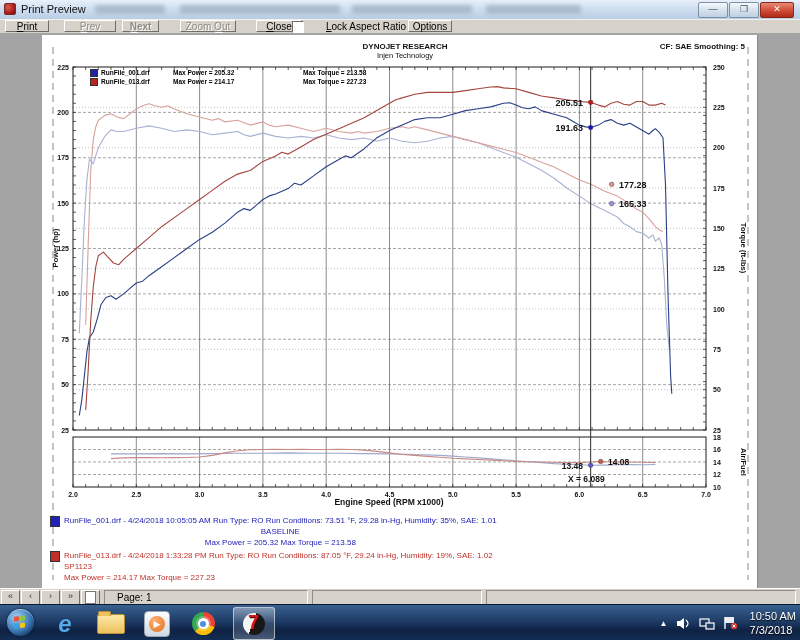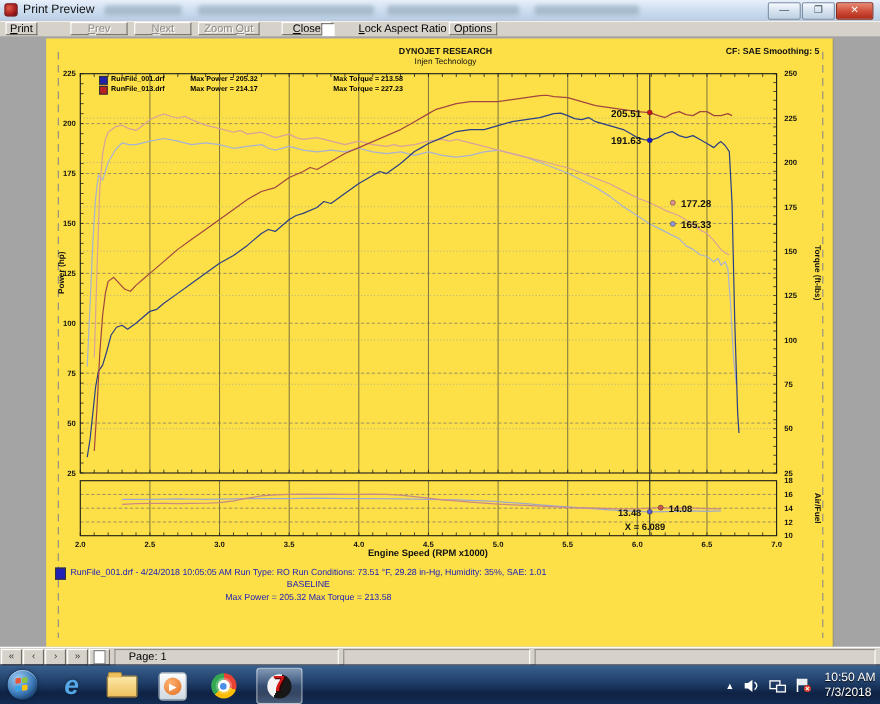--- a/index.html
+++ b/index.html
@@ -18,21 +18,21 @@
   
   .toolbar{position:absolute;left:0;top:19px;width:800px;height:14px;background:#d6d2ca;border-top:1px solid #f2f0ec;border-bottom:1px solid #8f8d86;}
   .tbtn{position:absolute;top:0px;height:12px;background:#d6d2ca;border:1px solid;border-color:#fff #6f6d66 #6f6d66 #fff;
     font-size:10px;line-height:11px;text-align:center;color:#000;padding:0;}
   .tbtn.disabled{color:#8d8b84;text-shadow:1px 1px 0 #fff;}
   .tbtn u{text-decoration:underline;}
   .chk{position:absolute;left:292px;top:1px;width:10px;height:10px;background:#fff;border:1px solid;border-color:#6f6d66 #fff #fff #6f6d66;}
   .chklabel{position:absolute;left:308px;top:1px;font-size:10px;color:#000;padding-left:18px;}
   
   .preview{position:absolute;left:0;top:33px;width:800px;height:555px;background:#a4a4a4;}
-  .page{position:absolute;left:42px;top:2px;width:715px;height:553px;background:#fde047;border-right:1px solid #8a8a8a;border-bottom:1px solid #8a8a8a;}
+  .page{position:absolute;left:42px;top:2px;width:715px;height:553px;background:#ffffff;border-right:1px solid #8a8a8a;border-bottom:1px solid #8a8a8a;}
   .chartsvg{position:absolute;left:0;top:0;}
   .svgt{font-family:"Liberation Sans",sans-serif;}
   .gv{stroke:#3c3c3c;stroke-width:0.6;}
   .ghp{stroke:#6a6a6a;stroke-width:0.6;stroke-dasharray:3,2;}
   .ght{stroke:#9a9a9a;stroke-width:0.6;stroke-dasharray:1,2;}
   .pframe{fill:none;stroke:#1a1a1a;stroke-width:1;}
   .tick{stroke:#1a1a1a;stroke-width:0.7;}
   .al{font-size:7px;font-weight:bold;fill:#111;}
   .axt{font-size:7.5px;font-weight:bold;fill:#111;}
   .hdr1{font-size:8px;font-weight:bold;fill:#111;}
@@ -94,23 +94,23 @@
     <div class="redact" style="left:352px;width:120px;"></div>
     <div class="redact" style="left:486px;width:95px;"></div>
     <div class="caption-btns">
       <div class="cbtn">—</div>
       <div class="cbtn">❐</div>
       <div class="cbtn close">✕</div>
     </div>
   </div>
 
   <div class="toolbar">
-    <button class="tbtn" style="left:5px;width:29px;"><u>P</u><span>rint</span></button>
+    <button class="tbtn" style="left:5px;width:44px;"><u>P</u><span>rint</span></button>
     <button class="tbtn disabled" style="left:64px;width:52px;"><u>P</u><span>rev</span></button>
-    <button class="tbtn disabled" style="left:122px;width:52px;"><u>N</u><span>ext</span></button>
+    <button class="tbtn disabled" style="left:122px;width:37px;font-weight:bold;"><u>N</u><span>ext</span></button>
     <button class="tbtn disabled" style="left:180px;width:56px;"><span>Zoom </span><u>O</u><span>ut</span></button>
     <button class="tbtn" style="left:256px;width:46px;"><u>C</u><span>lose</span></button>
     <div class="chk"></div>
     <div class="chklabel"><u>L</u><span>ock Aspect Ratio</span></div>
     <button class="tbtn" style="left:408px;width:44px;"><span>Options</span></button>
   </div>
 
   <div class="preview">
     <div class="page">
       <svg id="chartsvg" class="chartsvg" width="715" height="553" viewBox="0 0 715 553">
@@ -479,20 +479,26 @@
           <span>Max Torque = 227.23</span>
         </div>
       </div>
 
       <div class="runinfo" style="top: 480px; color: rgb(33, 33, 184); text-align: center;">
         <div class="runsq" style="background: rgb(33, 33, 184);"></div>
         <div class="runtext">RunFile_001.drf - 4/24/2018 10:05:05 AM  Run Type: RO  Run Conditions: 73.51 °F, 29.28 in-Hg,  Humidity:  35%, SAE: 1.01</div>
         <div class="runtext">BASELINE</div>
         <div class="runtext">Max Power = 205.32  Max Torque = 213.58</div>
       </div>
+      <div class="runinfo" style="top: 515px; color: rgb(192, 48, 40);">
+        <div class="runsq" style="background: rgb(192, 48, 40);"></div>
+        <div class="runtext">RunFile_013.drf - 4/24/2018 1:33:28 PM  Run Type: RO  Run Conditions: 87.05 °F, 29.24 in-Hg,  Humidity:  19%, SAE: 1.02</div>
+        <div class="runtext">SP1123</div>
+        <div class="runtext">Max Power = 214.17  Max Torque = 227.23</div>
+      </div>
     </div>
   </div>
 
   <div class="statusbar">
     <div class="navbtn">«</div>
     <div class="navbtn">‹</div>
     <div class="navbtn">›</div>
     <div class="navbtn">»</div>
     <div class="navbtn">
         <div class="pgico"></div>

